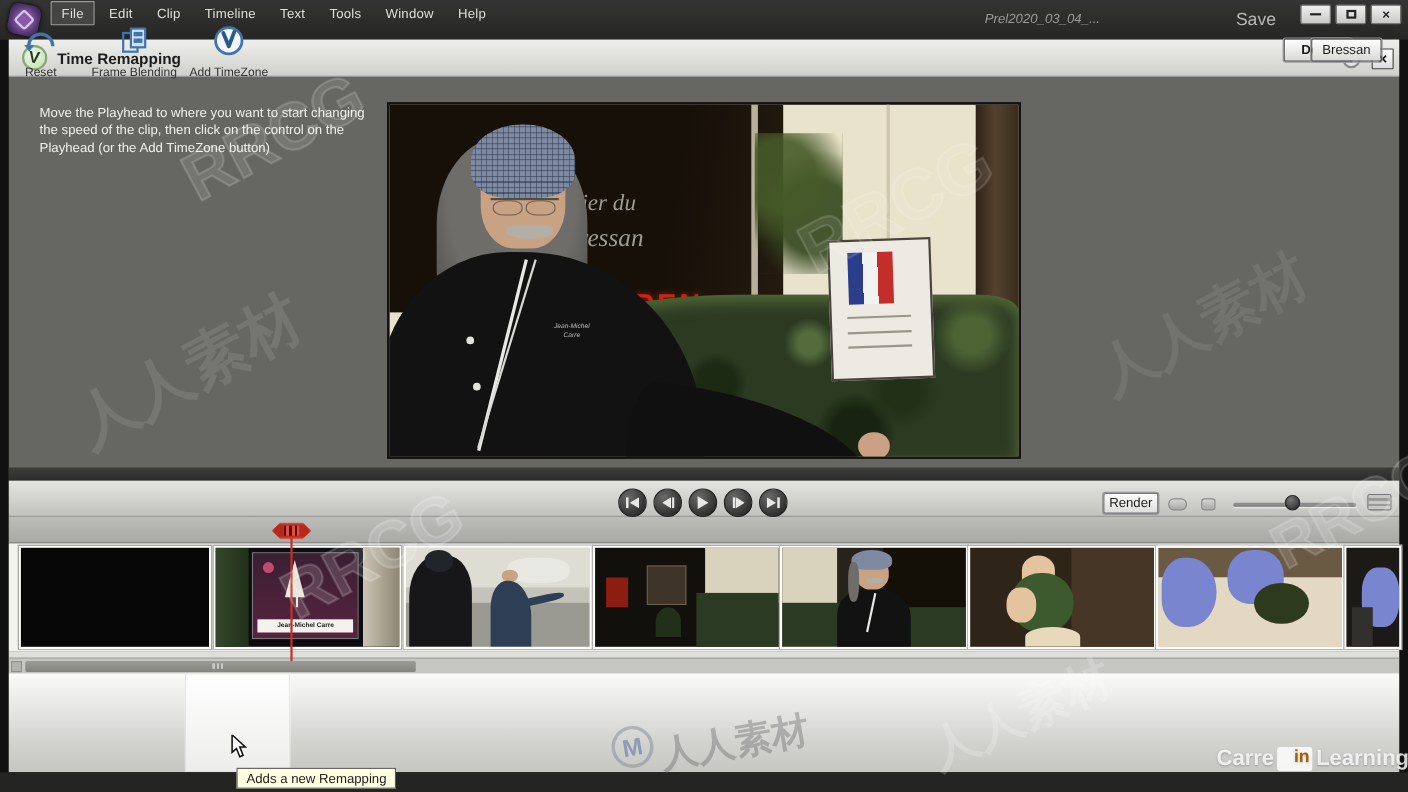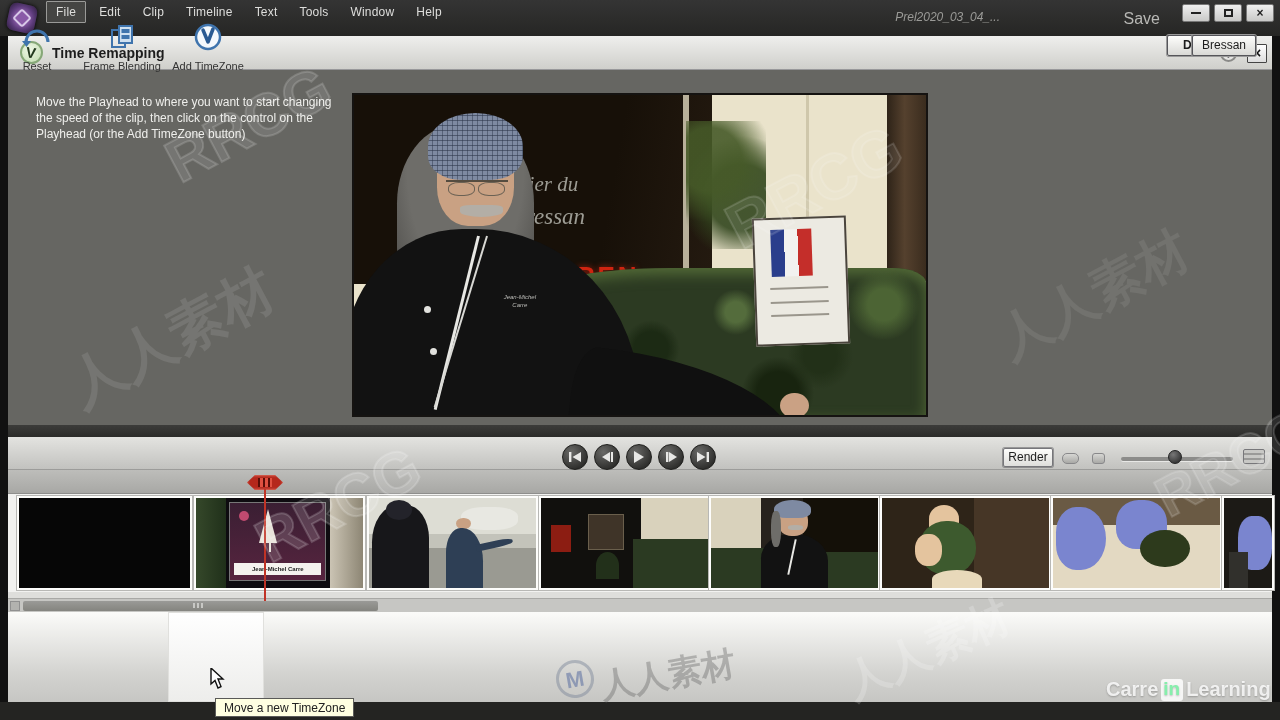--- a/index.html
+++ b/index.html
@@ -191,22 +191,22 @@
   .bottom-strip { position:absolute; left:0; top:702px; width:1280px; height:18px; background:#242422; }
 
   .tooltip { position:absolute; left:215px; top:698px; height:19px; padding:2px 8px 0 8px;
              background:#ffffe1; border:1px solid #5a5a58; font-size:12px; color:#222; z-index:40; }
 
   .cursor { position:absolute; left:210px; top:668px; z-index:50; }
 
   .li-logo { position:absolute; left:1106px; top:678px; z-index:10; display:flex; align-items:center;
              gap:3px; font-size:20px; font-weight:bold; color:rgba(255,255,255,.82);
              text-shadow:0 1px 2px rgba(0,0,0,.25); }
-  .li-box { background:rgba(255,255,255,.82); color:#86efac; border-radius:3px;
-            padding:0 3px 2px 2px; font-size:19px; line-height:20px; }
+  .li-box { background:rgba(255,255,255,.82); color:#a16207; border-radius:3px;
+            padding:0 3px 2px 15px; font-size:16px; line-height:20px; }
 
   
   .wm { position:absolute; pointer-events:none; font-weight:bold; z-index:30; }
   .wm-url { left:520px; top:8px; font-size:30px; color:rgba(255,255,255,.30); letter-spacing:2px;
             -webkit-text-stroke:1px rgba(255,255,255,.35); }
   .wm-r1 { left:160px; top:90px; font-size:60px; color:rgba(255,255,255,.10); transform:rotate(-28deg);
            -webkit-text-stroke:2px rgba(255,255,255,.16); }
   .wm-r2 { left:720px; top:150px; font-size:64px; color:rgba(255,255,255,.08); transform:rotate(-28deg);
            -webkit-text-stroke:2px rgba(255,255,255,.14); }
   .wm-r3 { left:250px; top:470px; font-size:60px; color:rgba(255,255,255,.14); transform:rotate(-28deg);
@@ -458,21 +458,21 @@
   <div class="cancel-btn">Bressan</div>
 
   <div class="li-logo">
     <span>Carre</span>
       <span class="li-box">in</span>
       <span>Learning</span>
   </div>
 
   <div class="bottom-strip"></div>
 
-  <div class="tooltip">Move a new TimeZone</div>
+  <div class="tooltip">Adds a new Remapping</div>
 
   <div class="cursor">
     <svg width="16" height="22" viewBox="0 0 16 22">
       <polygon points="1,0 1,16 5,12.5 8,20 11,18.6 8,11 13,11" fill="#fff" stroke="#111" stroke-width="1.4"></polygon>
     </svg>
   </div>
 
   <div class="wm wm-r1">RRCG</div>
   <div class="wm wm-r2">RRCG</div>
   <div class="wm wm-r3">RRCG</div>

